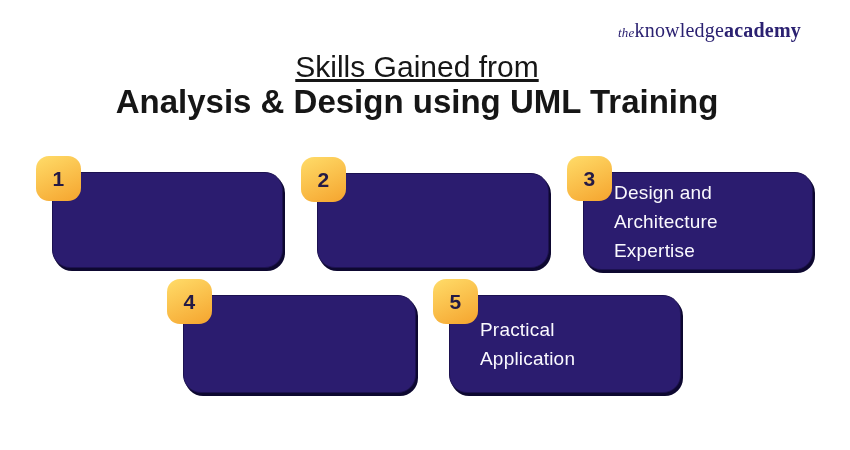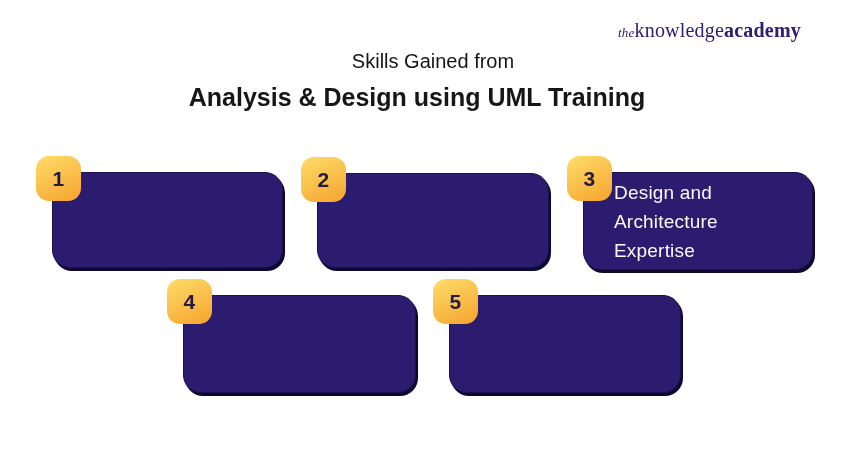--- a/index.html
+++ b/index.html
@@ -38,34 +38,35 @@
   .logo .logo-the {
     font-style: italic;
     font-size: 13px;
   }
   .logo .logo-academy { font-weight: 700; }
 
   
   .title-line1 {
     position: absolute;
     top: 50px;
-    left: 16px;
+    left: 0;
     width: 100%;
     text-align: center;
-    font-size: 20px;
+    font-size: 30px;
     font-weight: 400;
     color: var(--title-text);
+    text-decoration: underline;
   }
   .title-line2 {
     position: absolute;
     top: 83px;
     left: 0;
     width: 100%;
     text-align: center;
-    font-size: 25px;
+    font-size: 33px;
     font-weight: 700;
     color: var(--title-text);
   }
 
   
   .card {
     position: absolute;
     background: var(--card-bg);
     border: 1px solid #1C1150;
     border-radius: 18px;
@@ -130,15 +131,19 @@
       <div>Expertise</div>
     </div>
   </div>
 
   <div class="card card4">
     <div class="badge">4</div>
   </div>
 
   <div class="card card5">
     <div class="badge">5</div>
+    <div class="card-text">
+      <div>Practical</div>
+      <div>Application</div>
+    </div>
   </div>
 
 </div>
 
 </body></html>

